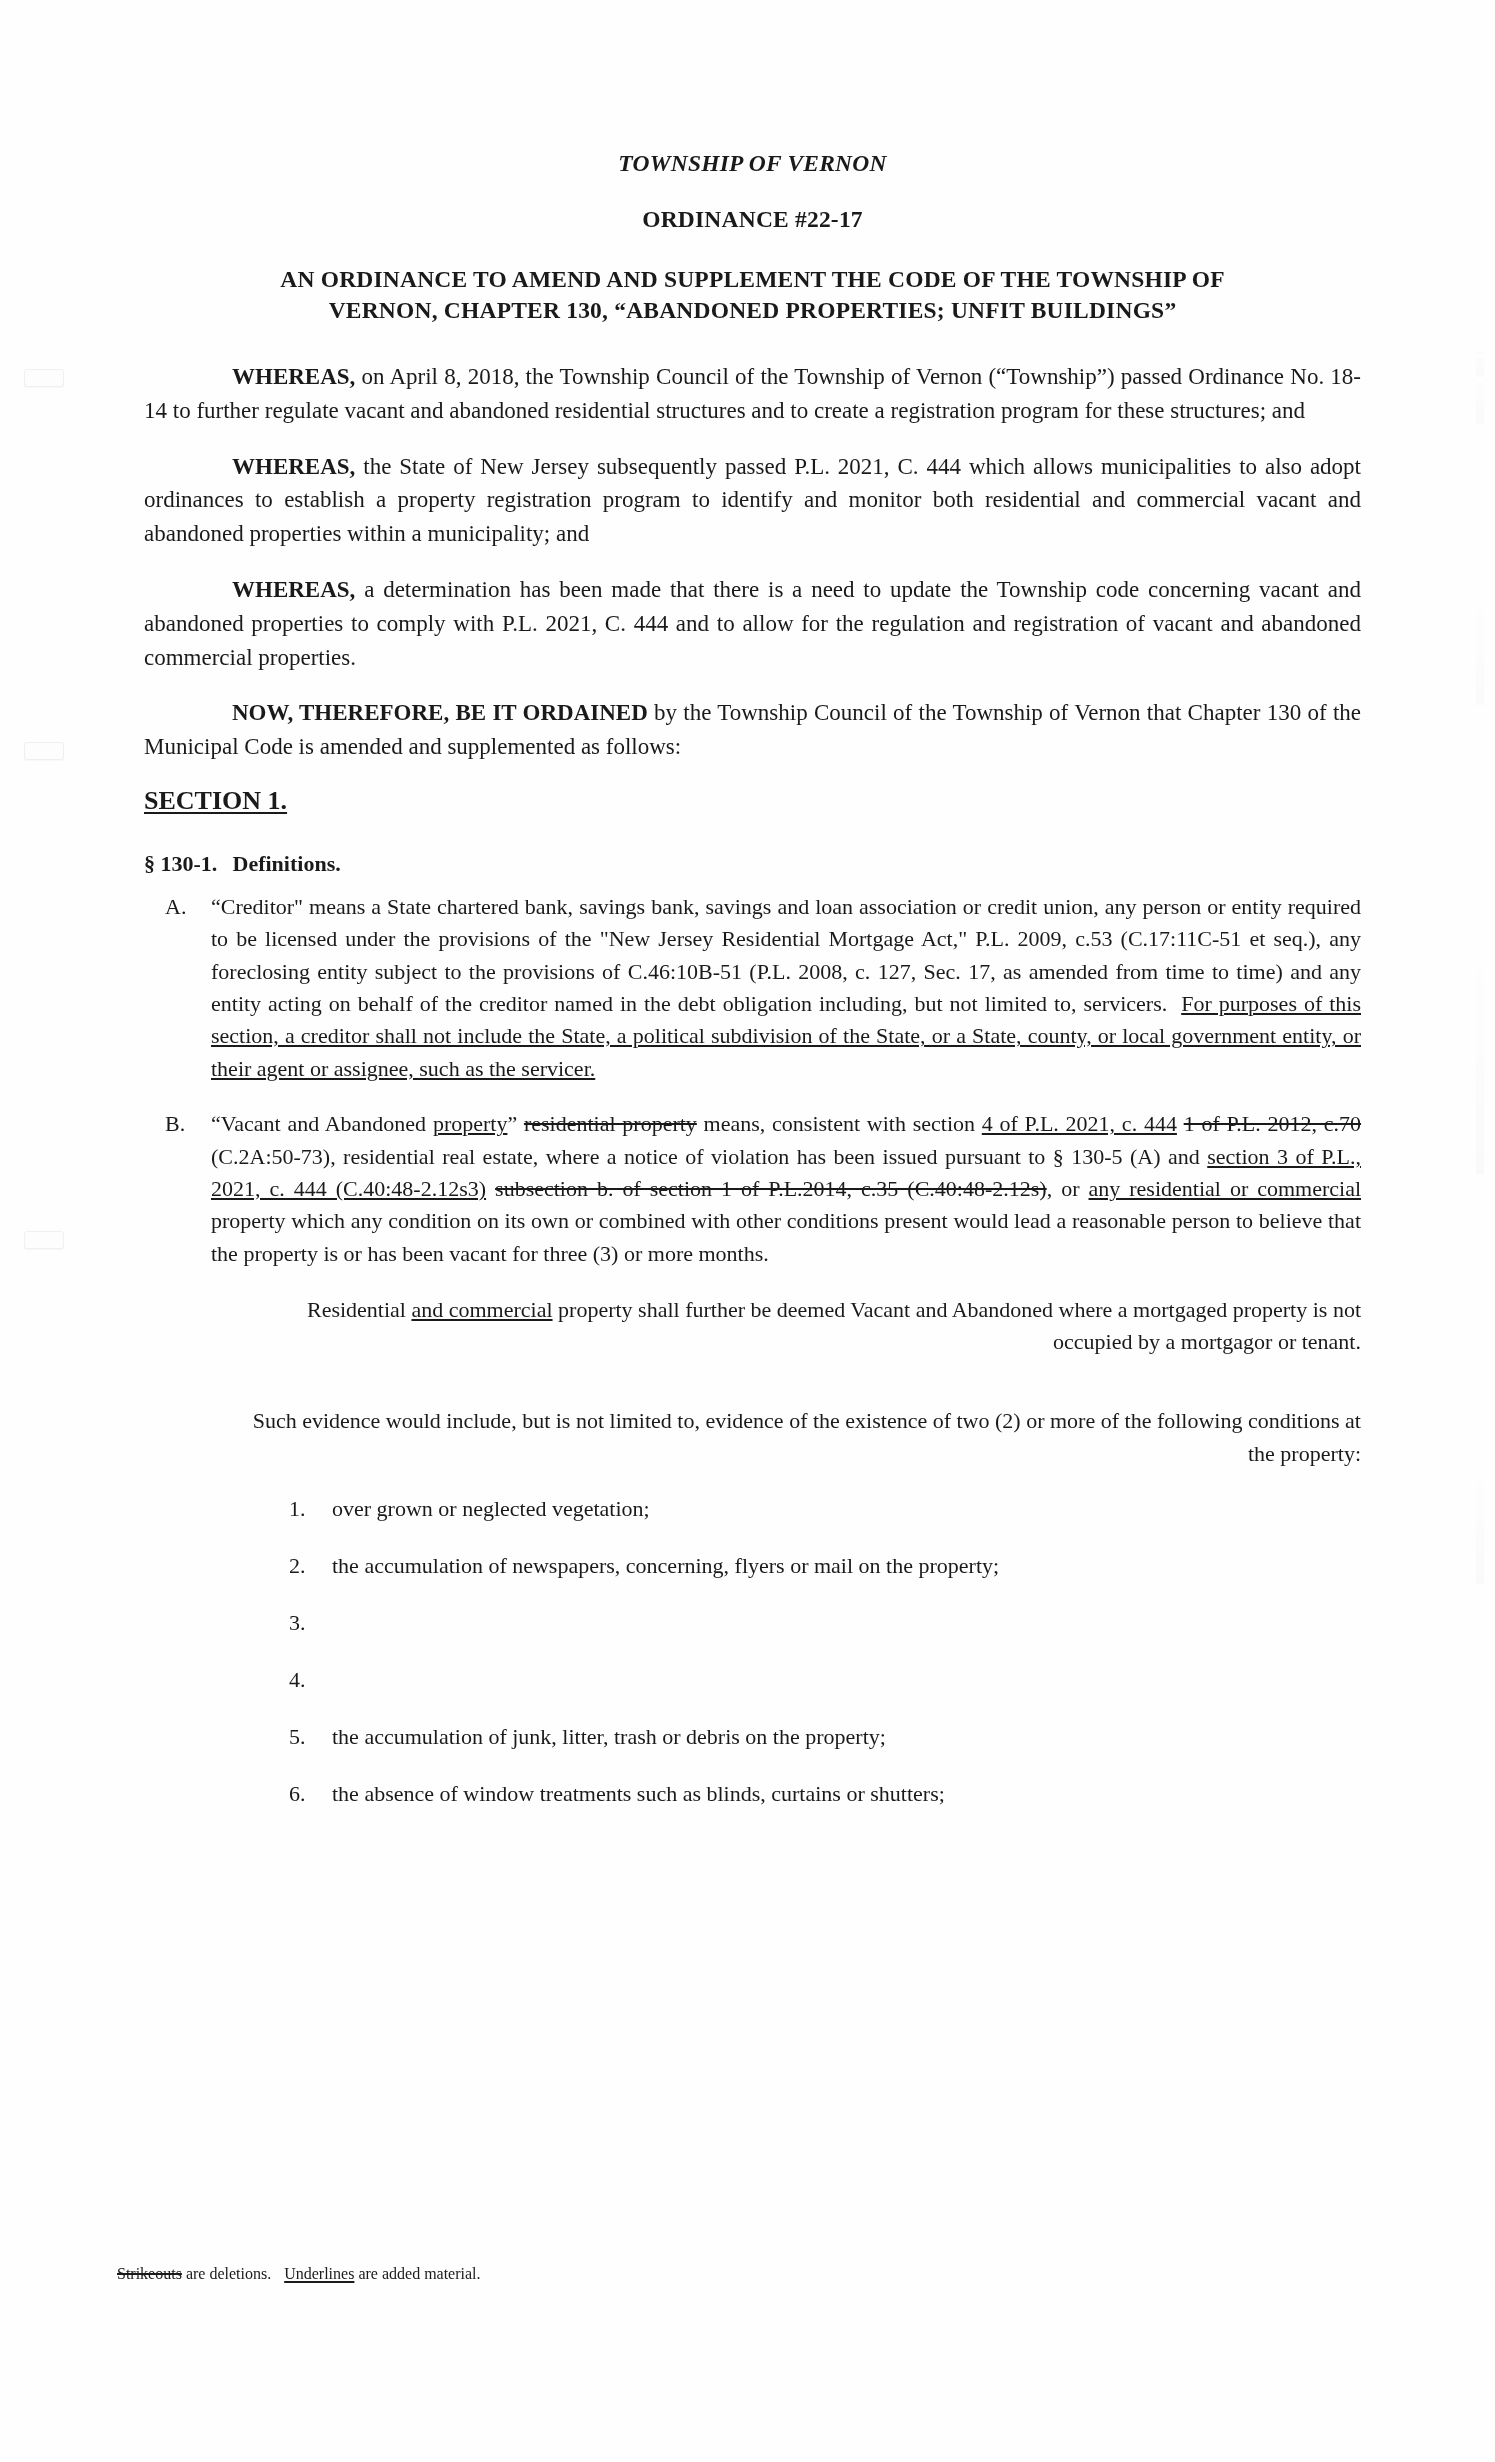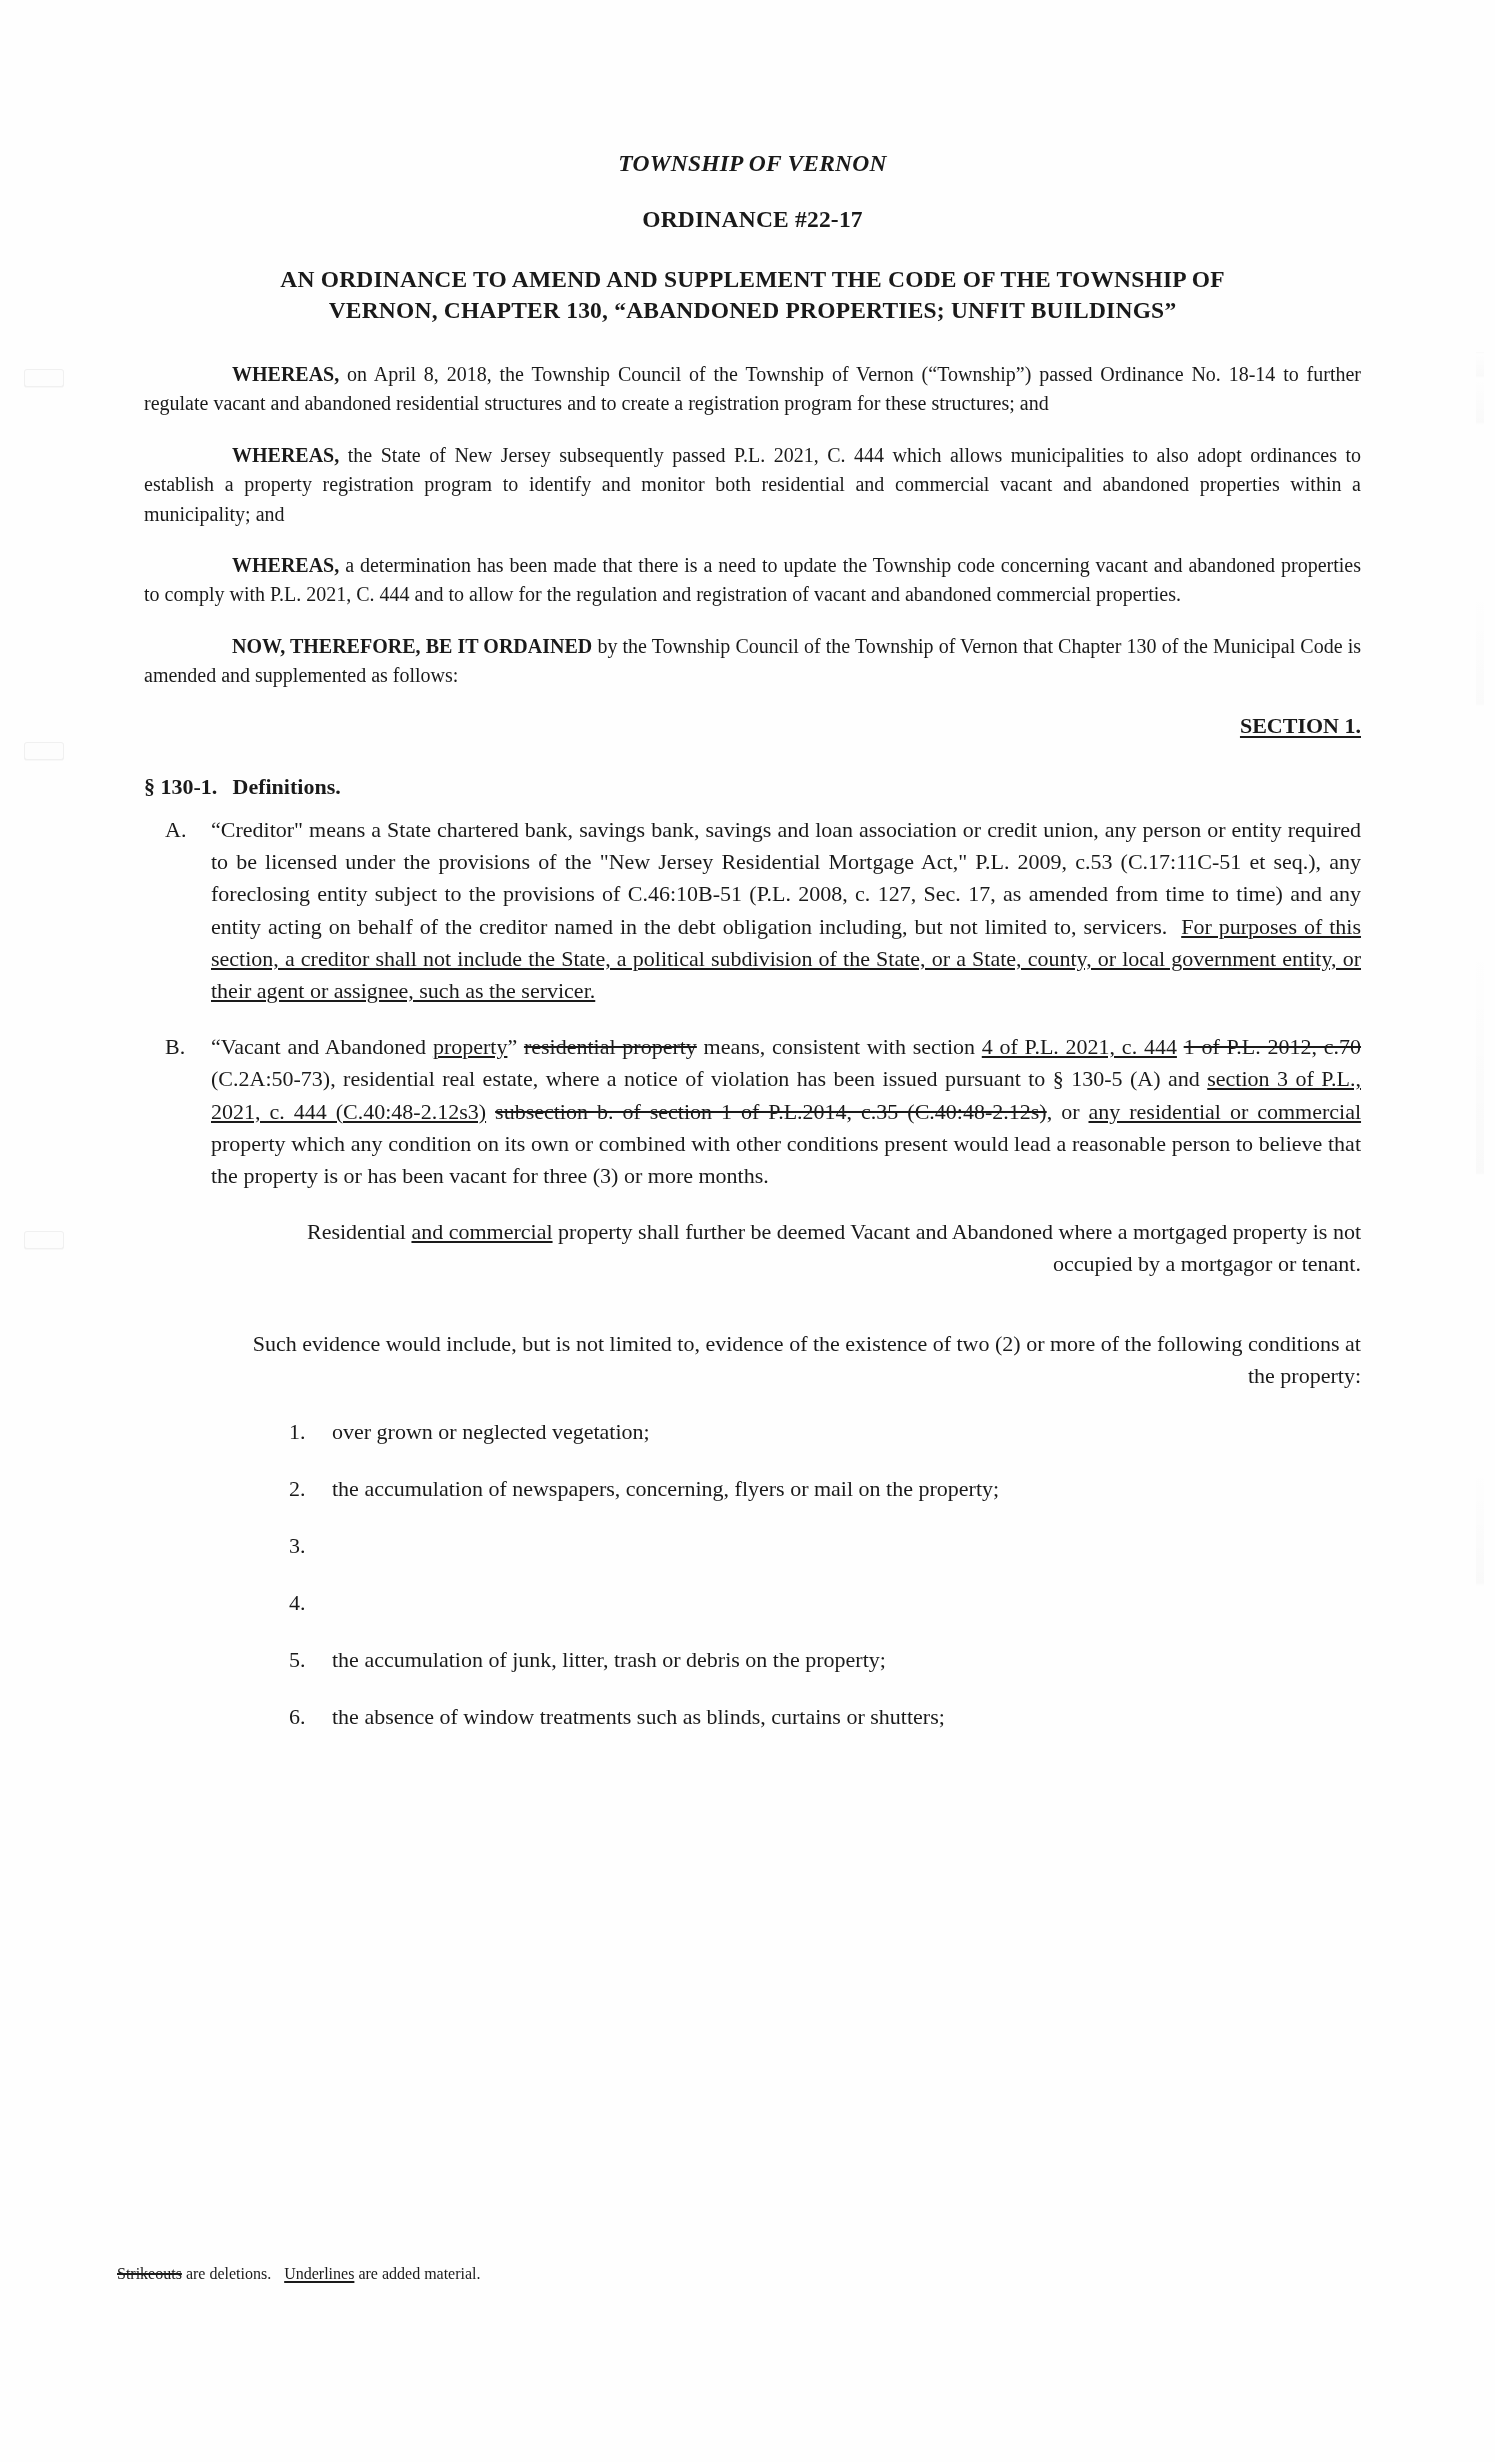--- a/index.html
+++ b/index.html
@@ -76,36 +76,35 @@
   .title-1 { margin: 0 0 29px 0; font-style: italic; }
   .title-2 { margin: 0 0 30.5px 0; }
   .title-3 {
     margin: 0 0 34px 0;
     line-height: 1.33;
     padding: 0 11.7px;
   }
 
   p.body {
     margin: 0 0 22px 0;
-    font-size: 20px;
+    font-size: 23px;
     line-height: 1.47;
     text-align: justify;
     text-indent: 88px;
     hyphens: none;
   }
   p.body b { font-weight: bold; }
 
   .sec-head {
     margin: 13px 0 35px 0;
-    font-size: 22px;
+    font-size: 26px;
     font-weight: bold;
     text-decoration: underline;
     text-underline-offset: 2.9px;
     text-decoration-thickness: 1.8px;
-    text-align: right;
   }
   .def-head {
     margin: 0 0 14px 0;
     font-size: 22px;
     font-weight: bold;
   }
   .def-head .sp { display: inline-block; width: 15.2px; }
 
   
   .lettered {

